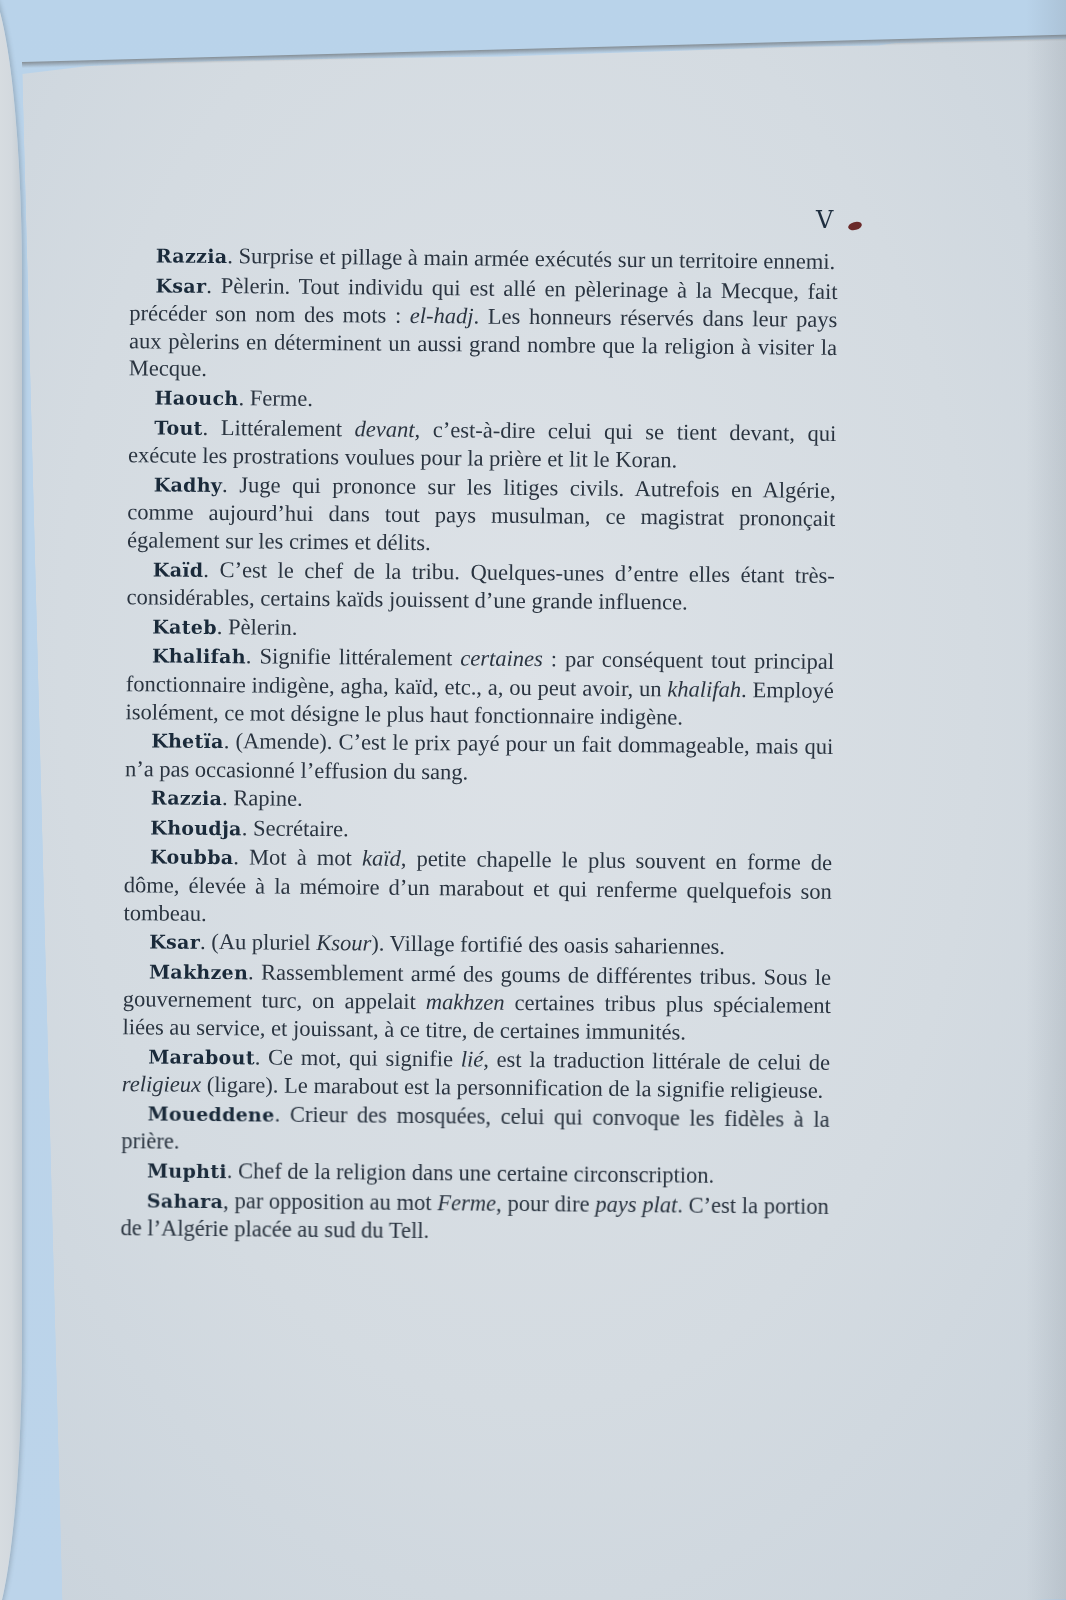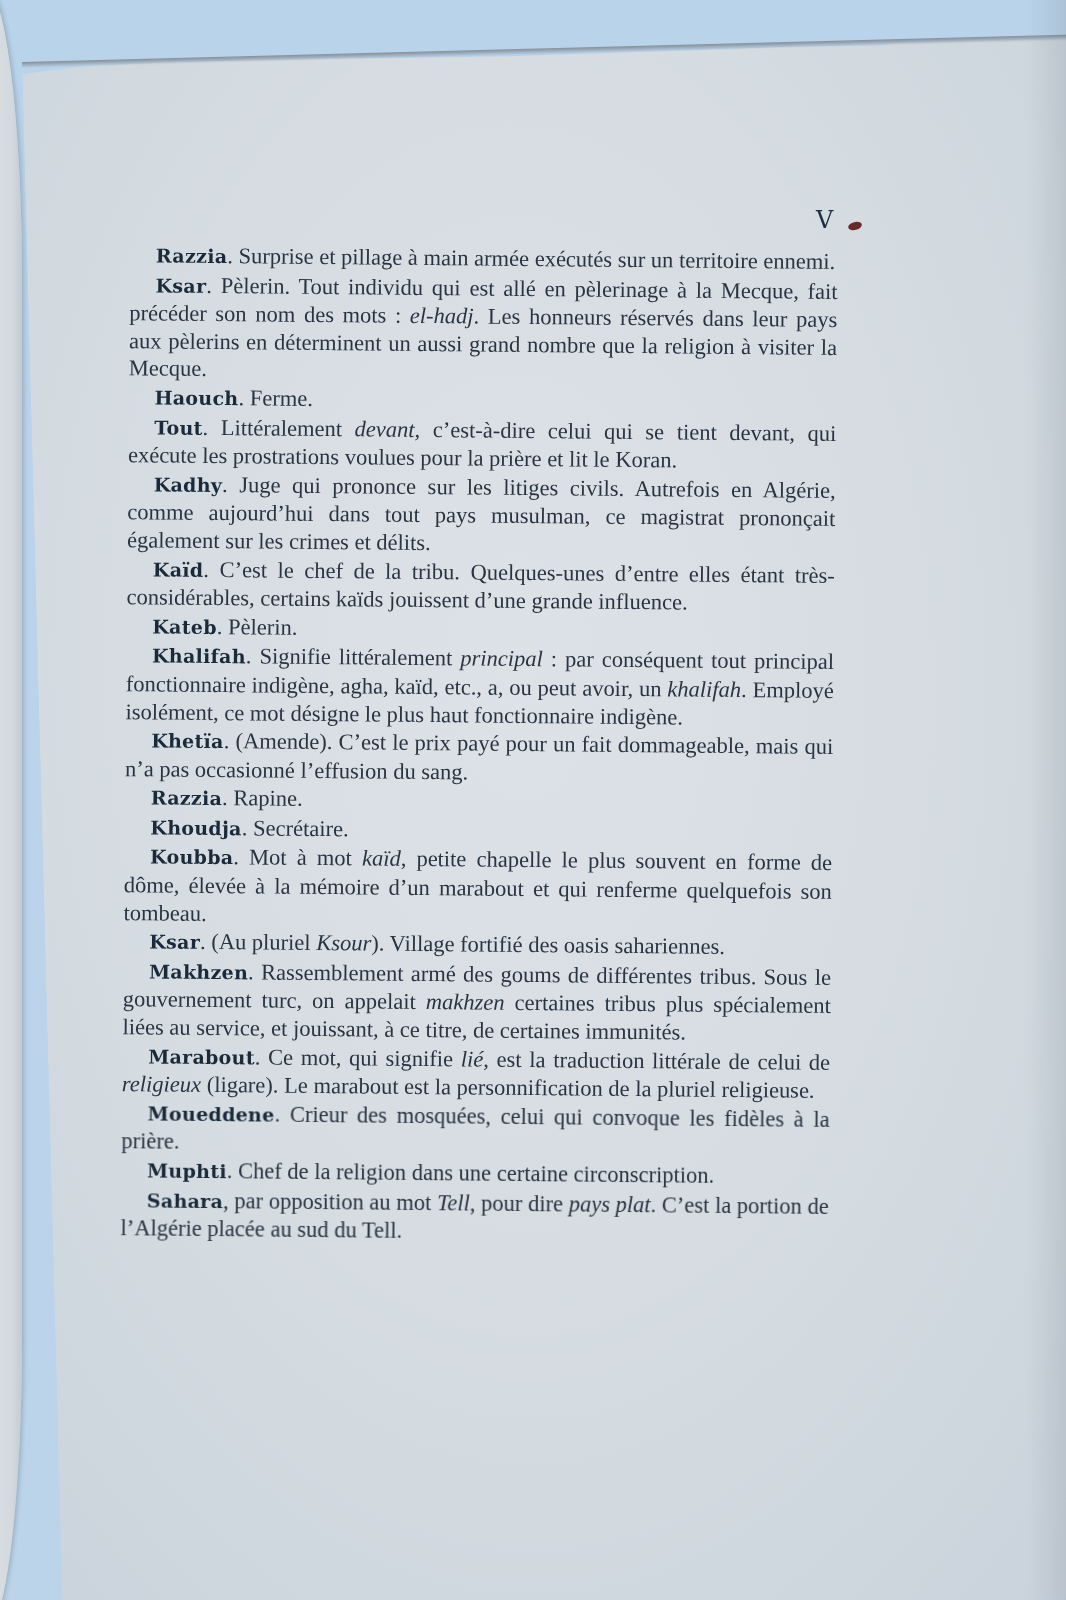--- a/index.html
+++ b/index.html
@@ -118,24 +118,24 @@
 <div class="stain"></div>
 
 <div class="text-block" id="glossary">
     <p class="entry"><span class="term">Razzia</span><span>. Surprise et pillage à main armée exécutés sur un territoire ennemi.</span></p>
     <p class="entry"><span class="term">Ksar</span><span>. Pèlerin. Tout individu qui est allé en pèlerinage à la Mecque, fait précéder son nom des mots : </span><em>el-hadj</em><span>. Les honneurs réservés dans leur pays aux pèlerins en déterminent un aussi grand nombre que la religion à visiter la Mecque.</span></p>
     <p class="entry"><span class="term">Haouch</span><span>. Ferme.</span></p>
     <p class="entry"><span class="term">Tout</span><span>. Littéralement </span><em>devant</em><span>, c’est-à-dire celui qui se tient devant, qui exécute les prostrations voulues pour la prière et lit le Koran.</span></p>
     <p class="entry"><span class="term">Kadhy</span><span>. Juge qui prononce sur les litiges civils. Autrefois en Algérie, comme aujourd’hui dans tout pays musulman, ce magistrat prononçait également sur les crimes et délits.</span></p>
     <p class="entry"><span class="term">Kaïd</span><span>. C’est le chef de la tribu. Quelques-unes d’entre elles étant très-considérables, certains kaïds jouissent d’une grande influence.</span></p>
     <p class="entry"><span class="term">Kateb</span><span>. Pèlerin.</span></p>
-    <p class="entry"><span class="term">Khalifah</span><span>. Signifie littéralement </span><em>principal</em><span> : par conséquent tout principal fonctionnaire indigène, agha, kaïd, etc., a, ou peut avoir, un </span><em>khalifah</em><span>. Employé isolément, ce mot désigne le plus haut fonctionnaire indigène.</span></p>
+    <p class="entry"><span class="term">Khalifah</span><span>. Signifie littéralement </span><em>certaines</em><span> : par conséquent tout principal fonctionnaire indigène, agha, kaïd, etc., a, ou peut avoir, un </span><em>khalifah</em><span>. Employé isolément, ce mot désigne le plus haut fonctionnaire indigène.</span></p>
     <p class="entry"><span class="term">Khetïa</span><span>. (Amende). C’est le prix payé pour un fait dommageable, mais qui n’a pas occasionné l’effusion du sang.</span></p>
     <p class="entry"><span class="term">Razzia</span><span>. Rapine.</span></p>
     <p class="entry"><span class="term">Khoudja</span><span>. Secrétaire.</span></p>
     <p class="entry"><span class="term">Koubba</span><span>. Mot à mot </span><em>kaïd</em><span>, petite chapelle le plus souvent en forme de dôme, élevée à la mémoire d’un marabout et qui renferme quelquefois son tombeau.</span></p>
     <p class="entry"><span class="term">Ksar</span><span>. (Au pluriel </span><em>Ksour</em><span>). Village fortifié des oasis sahariennes.</span></p>
     <p class="entry"><span class="term">Makhzen</span><span>. Rassemblement armé des goums de différentes tribus. Sous le gouvernement turc, on appelait </span><em>makhzen</em><span> certaines tribus plus spécialement liées au service, et jouissant, à ce titre, de certaines immunités.</span></p>
-    <p class="entry"><span class="term">Marabout</span><span>. Ce mot, qui signifie </span><em>lié</em><span>, est la traduction littérale de celui de </span><em>religieux</em><span> (ligare). Le marabout est la personnification de la pluriel religieuse.</span></p>
+    <p class="entry"><span class="term">Marabout</span><span>. Ce mot, qui signifie </span><em>lié</em><span>, est la traduction littérale de celui de </span><em>religieux</em><span> (ligare). Le marabout est la personnification de la signifie religieuse.</span></p>
     <p class="entry lower"><span class="term">Moueddene</span><span>. Crieur des mosquées, celui qui convoque les fidèles à la prière.</span></p>
     <p class="entry lower"><span class="term">Muphti</span><span>. Chef de la religion dans une certaine circonscription.</span></p>
-    <p class="entry lower"><span class="term">Sahara</span><span>, par opposition au mot </span><em>Tell</em><span>, pour dire </span><em>pays plat</em><span>. C’est la portion de l’Algérie placée au sud du Tell.</span></p>
+    <p class="entry lower"><span class="term">Sahara</span><span>, par opposition au mot </span><em>Ferme</em><span>, pour dire </span><em>pays plat</em><span>. C’est la portion de l’Algérie placée au sud du Tell.</span></p>
   </div>
 
 </body></html>

